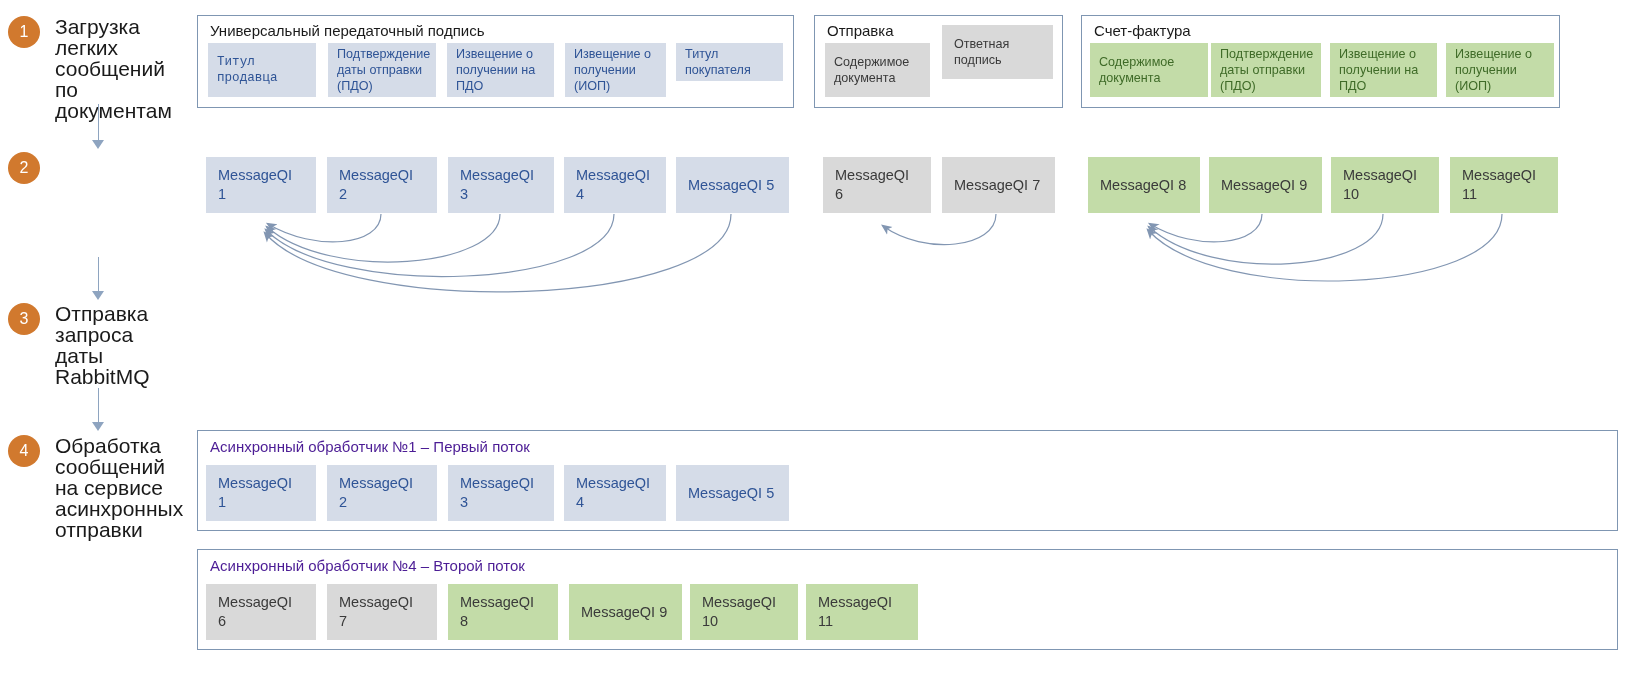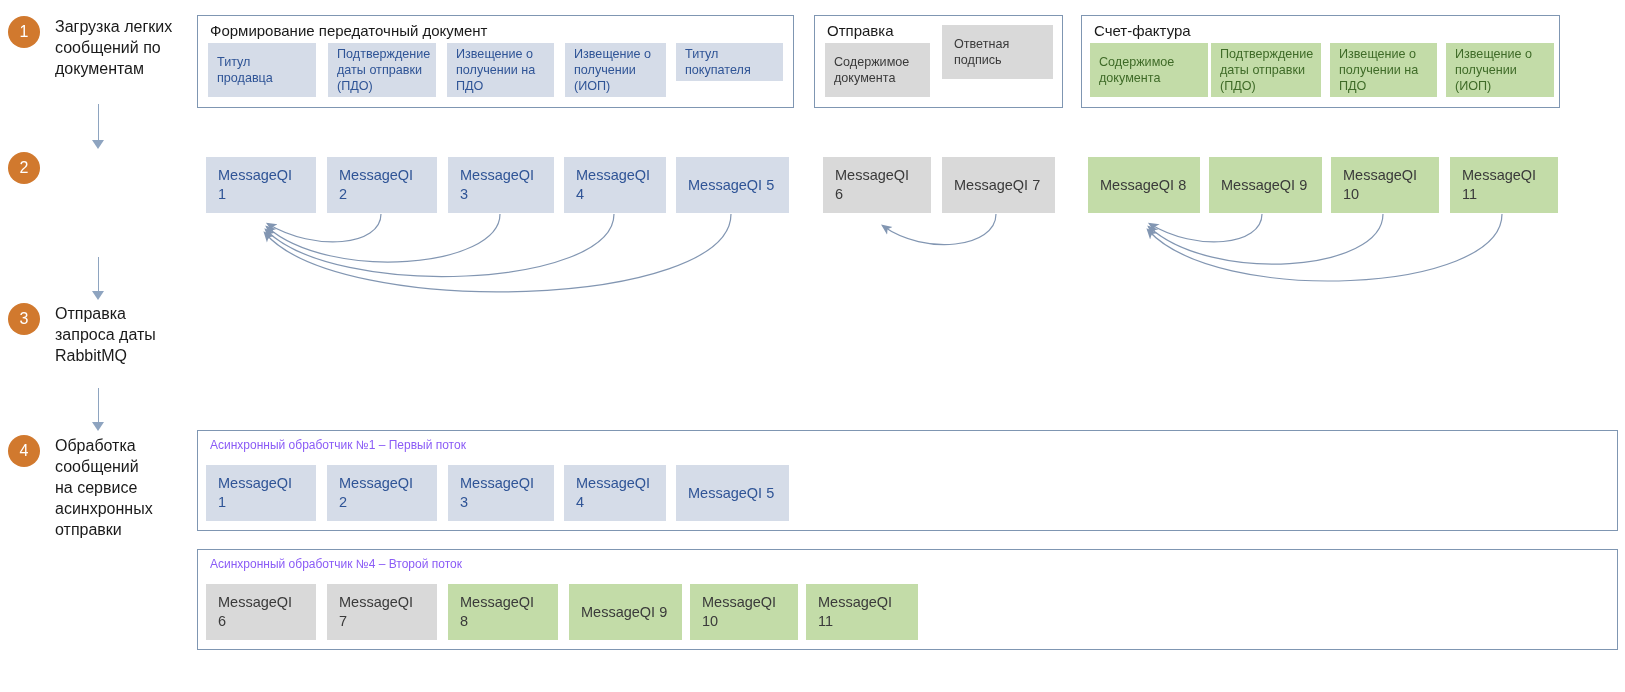--- a/index.html
+++ b/index.html
@@ -32,21 +32,21 @@
     border-radius: 50%;
     background: #D1792E;
     color: #ffffff;
     font-size: 16px;
     line-height: 32px;
     text-align: center;
     flex: 0 0 auto;
   }
   .step-label {
     margin-left: 15px;
-    font-size: 16px;
+    font-size: 21px;
     line-height: 21px;
     color: #1a1a1a;
     width: 132px;
     white-space: pre-line;
   }
   .vline {
     position: absolute;
     width: 0;
     border-left: 1.6px solid #8EA4C0;
   }
@@ -104,22 +104,22 @@
   .handler {
     position: absolute;
     border: 1.3px solid #7F96B2;
     background: #ffffff;
     box-sizing: border-box;
   }
   .handler-title {
     position: absolute;
     left: 12px;
     top: 7px;
-    font-size: 12px;
-    color: #8b5cf6;
+    font-size: 15px;
+    color: #4c1d95;
     white-space: nowrap;
   }
   svg.arcs {
     position: absolute;
     left: 0; top: 0;
     width: 1625px;
     height: 692px;
     pointer-events: none;
   }
 </style>
@@ -155,23 +155,23 @@
   <div class="step" style="left:8px; top:435px;">
     <div class="step-badge">4</div>
     <div class="step-label">Обработка
 сообщений
 на сервисе
 асинхронных
 отправки</div>
   </div>
 
   <div class="doc-frame" style="left:197px; top:15px; width:597px; height:93px;">
-    <div class="doc-title">Формирование передаточный документ</div>
-  </div>
-  <div class="chip blue" style="left:208px; top:43px; width:108px; height:54px;">Титул продавца</div>
+    <div class="doc-title">Универсальный передаточный подпись</div>
+  </div>
+  <div class="chip blue" style="left:208px; top:43px; width:108px; height:54px;font-family:Liberation Mono, monospace;">Титул продавца</div>
   <div class="chip blue" style="left:328px; top:43px; width:108px; height:54px;">Подтверждение даты отправки (ПДО)</div>
   <div class="chip blue" style="left:447px; top:43px; width:107px; height:54px;">Извещение о получении на ПДО</div>
   <div class="chip blue" style="left:565px; top:43px; width:101px; height:54px;">Извещение о получении (ИОП)</div>
   <div class="chip blue" style="left:676px; top:43px; width:107px; height:38px;">Титул покупателя</div>
 
   <div class="doc-frame" style="left:814px; top:15px; width:249px; height:93px;">
     <div class="doc-title">Отправка</div>
   </div>
   <div class="chip gray" style="left:825px; top:43px; width:105px; height:54px;">Содержимое документа</div>
   <div class="chip gray" style="left:942px; top:25px; width:111px; height:54px;padding-left:12px;">Ответная подпись</div>

